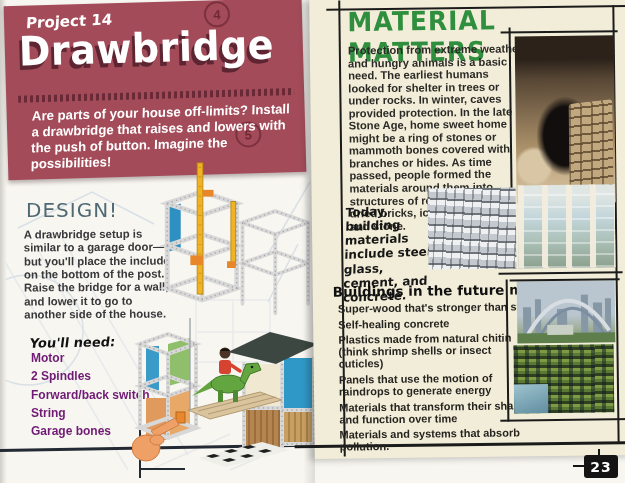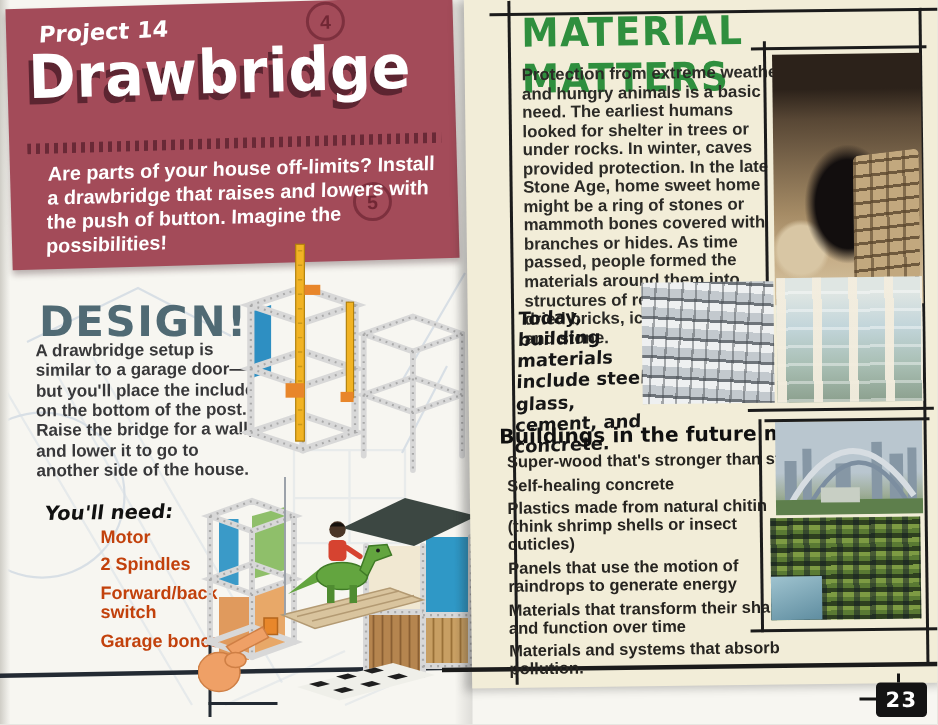--- a/index.html
+++ b/index.html
@@ -21,29 +21,29 @@
     letter-spacing:.5px;font-family:"DejaVu Sans",sans-serif;
     text-shadow:-3px 4px 0 #5c2531;transform:scaleY(1.06);}
   .dotline{left:12px;top:90px;width:276px;height:7px;opacity:.85;
     background:repeating-linear-gradient(90deg,#5f2330 0 2.5px,rgba(0,0,0,0) 2.5px 6px);}
   .card-intro{left:24px;top:103px;width:258px;color:#fff;font-size:13.2px;
     font-weight:700;line-height:1.2;transform:skewX(-3deg);}
   .bp-num{width:22px;height:22px;border:2px solid rgba(80,15,28,.45);
     border-radius:50%;color:rgba(80,15,28,.6);font-size:13px;font-weight:700;
     display:flex;align-items:center;justify-content:center;}
 
-  .design-head{left:26px;top:198px;font-size:28px;font-weight:700;color:#506a74;
+  .design-head{left:26px;top:198px;font-size:20px;font-weight:400;color:#506a74;
     letter-spacing:1px;font-family:"DejaVu Sans",sans-serif;}
   .design-body{left:24px;top:228px;width:148px;font-size:11.4px;font-weight:700;
     color:#38383a;line-height:1.17;transform:rotate(-.4deg);}
 
   .need-head{left:30px;top:335px;font-size:13px;font-weight:700;color:#111;
     transform:skewX(-8deg) rotate(-1deg);font-family:"DejaVu Sans",sans-serif;}
   .need-list{left:31px;top:352px;width:130px;}
-  .need-list div{font-size:12px;font-weight:700;color:#c2410c;margin-bottom:4.5px;line-height:1.15;margin-left:36px;}
+  .need-list div{font-size:12px;font-weight:700;color:#701a75;margin-bottom:4.5px;line-height:1.15;}
 
   
   .ln{background:#232a33;}
   .ln-bottom{left:0;top:449px;width:322px;height:2.5px;transform:rotate(-1deg);transform-origin:left center;}
   .ln-vert{left:139px;top:396px;width:2px;height:82px;}
   .ln-tick{left:139px;top:468px;width:46px;height:2px;}
 
   
   .card-right{left:312px;top:-3px;width:318px;height:460px;background:#f2edd8;
     transform:rotate(-.7deg);box-shadow:-5px 2px 6px rgba(40,40,40,.25);}
@@ -128,20 +128,21 @@
   </div>
 
   <div class="abs design-head">DESIGN!</div>
   <div class="abs design-body">A drawbridge setup is similar to a garage door—but you'll place the include on the bottom of the post. Raise the bridge for a wall, and lower it to go to another side of the house.</div>
 
   <div class="abs need-head">You'll need:</div>
   <div class="abs need-list">
     <div>Motor</div>
     <div>2 Spindles</div>
     <div>Forward/back switch</div>
+    <div>String</div>
     <div>Garage bones</div>
   </div>
 
   <svg class="abs" style="left:146px;top:158px;" width="164" height="166" viewBox="0 0 170 166">
 
     <polygon points="24,48 36,44 36,90 24,94" fill="#2e8fc2"></polygon>
 
     <g class="beam">
       <path d="M22 44 L58 32 L94 44 L58 56 Z"></path>
       <path d="M22 44 V88 M94 44 V88 M58 56 V100"></path>

